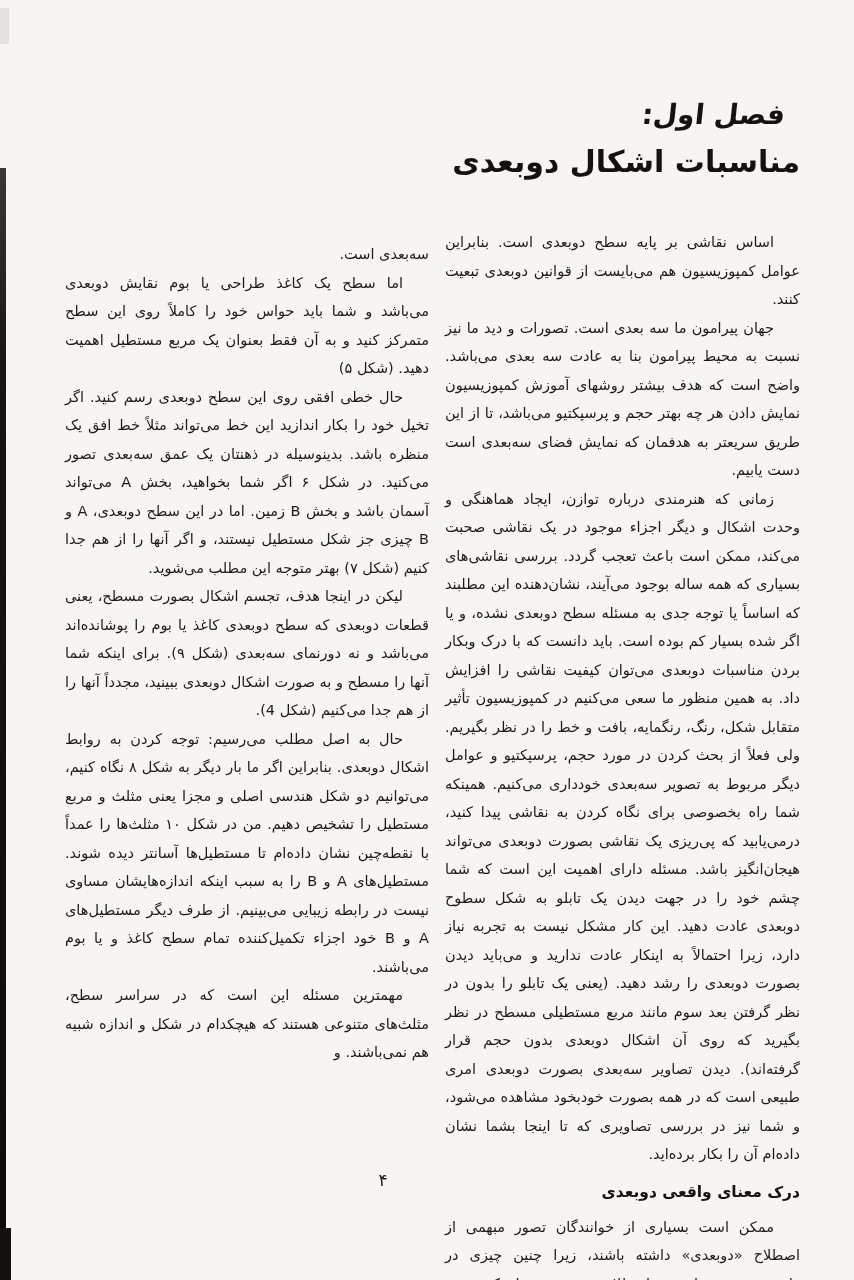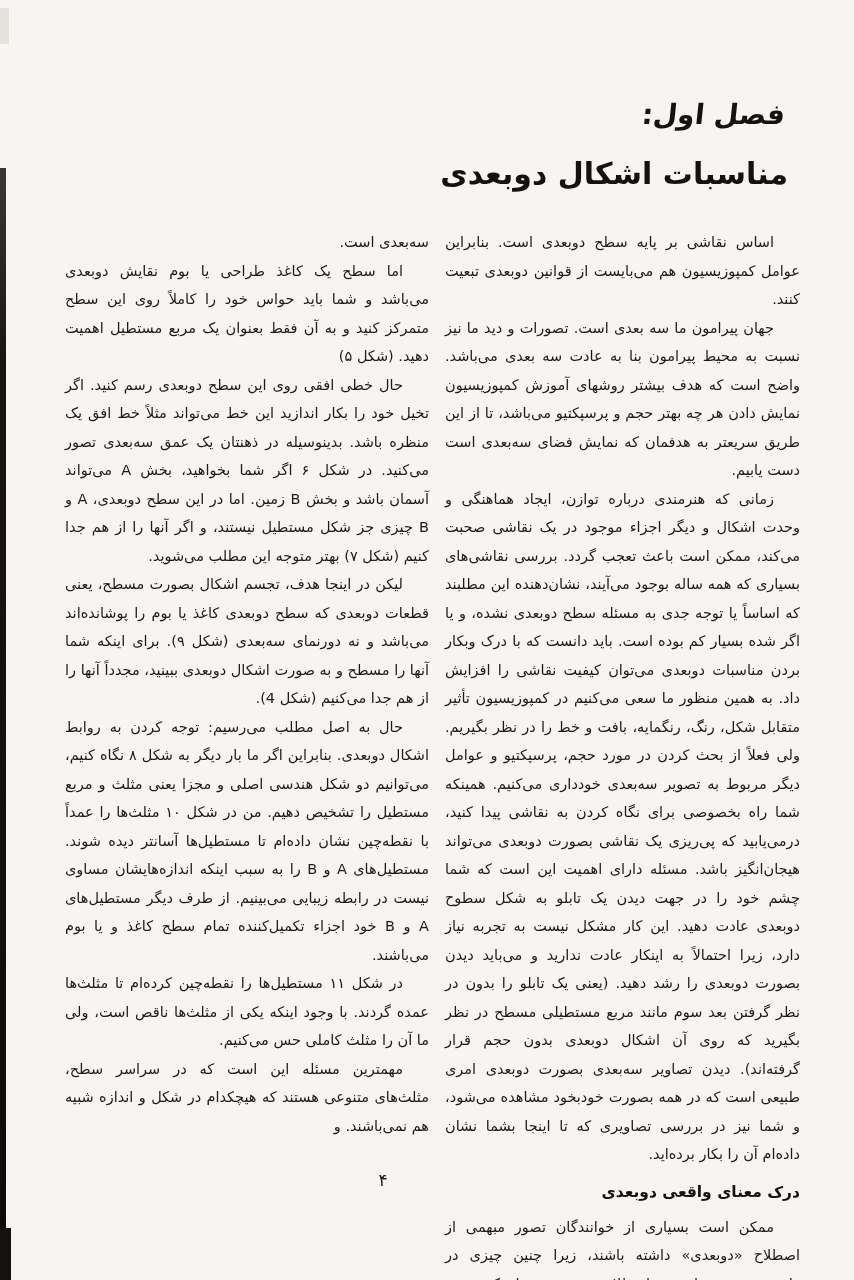--- a/index.html
+++ b/index.html
@@ -83,21 +83,21 @@
   .col-main { width: 355px; }   
   .col-cont { width: 364px; }   
   .col p {
     margin: 0;
     text-align: justify;
     font-size: 14.5px;
     line-height: 28.5px;
     text-indent: 26px;
     color: #1b1a18;
   }
-  .col p.no-indent { text-indent: 0; }
+  .col p.no-indent { text-indent: 0; margin-top: 12px; }
   .col h3.subheading {
     margin: 14px 0 12px 0;
     font-size: 15.5px;
     font-weight: bold;
     text-indent: 0;
     color: #151412;
     text-align: right;
   }
   .page-number {
     position: absolute;
@@ -113,39 +113,38 @@
 <body>
 
 <div class="page">
 
   <div class="corner-smudge"></div>
   <div class="binding-shadow"></div>
   <div class="binding-shadow-bottom"></div>
 
   <div class="chapter-label">فصل اول:</div>
 
-  <h1 class="page-title" style="margin:12px;">مناسبات اشکال دوبعدی</h1>
+  <h1 class="page-title" style="margin:0;">مناسبات اشکال دوبعدی</h1>
 
   <div class="columns">
 
     <div class="col col-main">
       <p>اساس نقاشی بر پایه سطح دوبعدی است. بنابراین عوامل کمپوزیسیون هم می‌بایست از قوانین دوبعدی تبعیت کنند.</p>
       <p>جهان پیرامون ما سه بعدی است. تصورات و دید ما نیز نسبت به محیط پیرامون بنا به عادت سه بعدی می‌باشد. واضح است که هدف بیشتر روشهای آموزش کمپوزیسیون نمایش دادن هر چه بهتر حجم و پرسپکتیو می‌باشد، تا از این طریق سریعتر به هدفمان که نمایش فضای سه‌بعدی است دست یابیم.</p>
       <p>زمانی که هنرمندی درباره توازن، ایجاد هماهنگی و وحدت اشکال و دیگر اجزاء موجود در یک نقاشی صحبت می‌کند، ممکن است باعث تعجب گردد. بررسی نقاشی‌های بسیاری که همه ساله بوجود می‌آیند، نشان‌دهنده این مطلبند که اساساً یا توجه جدی به مسئله سطح دوبعدی نشده، و یا اگر شده بسیار کم بوده است. باید دانست که با درک وبکار بردن مناسبات دوبعدی می‌توان کیفیت نقاشی را افزایش داد. به همین منظور ما سعی می‌کنیم در کمپوزیسیون تأثیر متقابل شکل، رنگ، رنگمایه، بافت و خط را در نظر بگیریم. ولی فعلاً از بحث کردن در مورد حجم، پرسپکتیو و عوامل دیگر مربوط به تصویر سه‌بعدی خودداری می‌کنیم. همینکه شما راه بخصوصی برای نگاه کردن به نقاشی پیدا کنید، درمی‌یابید که پی‌ریزی یک نقاشی بصورت دوبعدی می‌تواند هیجان‌انگیز باشد. مسئله دارای اهمیت این است که شما چشم خود را در جهت دیدن یک تابلو به شکل سطوح دوبعدی عادت دهید. این کار مشکل نیست به تجربه نیاز دارد، زیرا احتمالاً به اینکار عادت ندارید و می‌باید دیدن بصورت دوبعدی را رشد دهید. (یعنی یک تابلو را بدون در نظر گرفتن بعد سوم مانند مربع مستطیلی مسطح در نظر بگیرید که روی آن اشکال دوبعدی بدون حجم قرار گرفته‌اند). دیدن تصاویر سه‌بعدی بصورت دوبعدی امری طبیعی است که در همه بصورت خودبخود مشاهده می‌شود، و شما نیز در بررسی تصاویری که تا اینجا بشما نشان داده‌ام آن را بکار برده‌اید.</p>
       <h3 class="subheading">درک معنای واقعی دوبعدی</h3>
       <p>ممکن است بسیاری از خوانندگان تصور مبهمی از اصطلاح «دوبعدی» داشته باشند، زیرا چنین چیزی در طبیعت وجود ندارد، و اصطلاح دوبعدی فقط یک فرض است. همه چیز در دنیای پیرامون ما دارای طول، عرض و ارتفاع می‌باشند، حتی یک برگ یا یک کاغذ نقاشی با طول، عرض و کلفتی بسیار کم، یک شئی</p>
     </div>
 
     <div class="col col-cont">
       <p class="no-indent">سه‌بعدی است.</p>
       <p>اما سطح یک کاغذ طراحی یا بوم نقایش دوبعدی می‌باشد و شما باید حواس خود را کاملاً روی این سطح متمرکز کنید و به آن فقط بعنوان یک مربع مستطیل اهمیت دهید. (شکل ۵)</p>
       <p>حال خطی افقی روی این سطح دوبعدی رسم کنید. اگر تخیل خود را بکار اندازید این خط می‌تواند مثلاً خط افق یک منظره باشد. بدینوسیله در ذهنتان یک عمق سه‌بعدی تصور می‌کنید. در شکل ۶ اگر شما بخواهید، بخش A می‌تواند آسمان باشد و بخش B زمین. اما در این سطح دوبعدی، A و B چیزی جز شکل مستطیل نیستند، و اگر آنها را از هم جدا کنیم (شکل ۷) بهتر متوجه این مطلب می‌شوید.</p>
       <p>لیکن در اینجا هدف، تجسم اشکال بصورت مسطح، یعنی قطعات دوبعدی که سطح دوبعدی کاغذ یا بوم را پوشانده‌اند می‌باشد و نه دورنمای سه‌بعدی (شکل ۹). برای اینکه شما آنها را مسطح و به صورت اشکال دوبعدی ببینید، مجدداً آنها را از هم جدا می‌کنیم (شکل 4).</p>
       <p>حال به اصل مطلب می‌رسیم: توجه کردن به روابط اشکال دوبعدی. بنابراین اگر ما بار دیگر به شکل ۸ نگاه کنیم، می‌توانیم دو شکل هندسی اصلی و مجزا یعنی مثلث و مربع مستطیل را تشخیص دهیم. من در شکل ۱۰ مثلث‌ها را عمداً با نقطه‌چین نشان داده‌ام تا مستطیل‌ها آسانتر دیده شوند. مستطیل‌های A و B را به سبب اینکه اندازه‌هایشان مساوی نیست در رابطه زیبایی می‌بینیم. از طرف دیگر مستطیل‌های A و B خود اجزاء تکمیل‌کننده تمام سطح کاغذ و یا بوم می‌باشند.</p>
-      <p>در شکل ۱۱ مستطیل‌ها را نقطه‌چین کرده‌ام تا مثلث‌ها عمده گردند. با وجود اینکه یکی از مثلث‌ها ناقص است، ولی ما آن را مثلث کاملی حس می‌کنیم.</p>
       <p>مهمترین مسئله این است که در سراسر سطح، مثلث‌های متنوعی هستند که هیچکدام در شکل و اندازه شبیه هم نمی‌باشند. و</p>
     </div>
 
   </div>
 
   <div class="page-number">۴</div>
 
 </div>
 
 </body></html>

